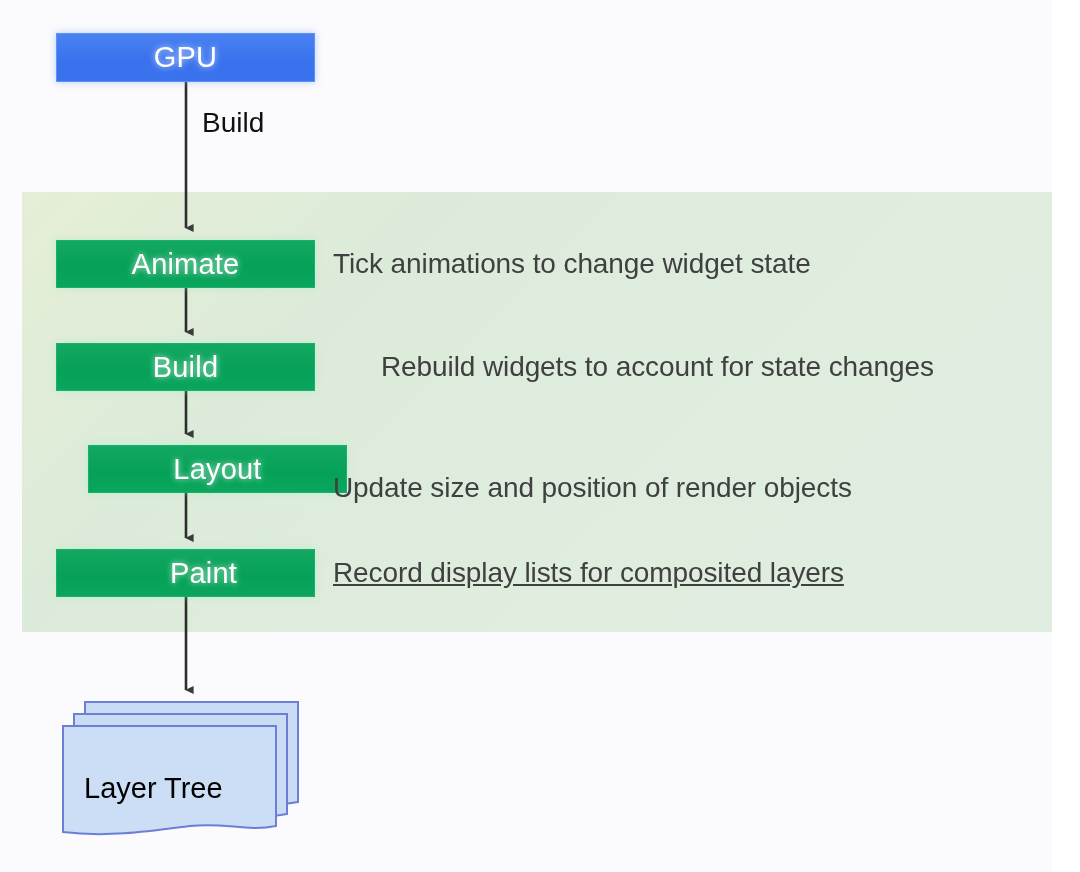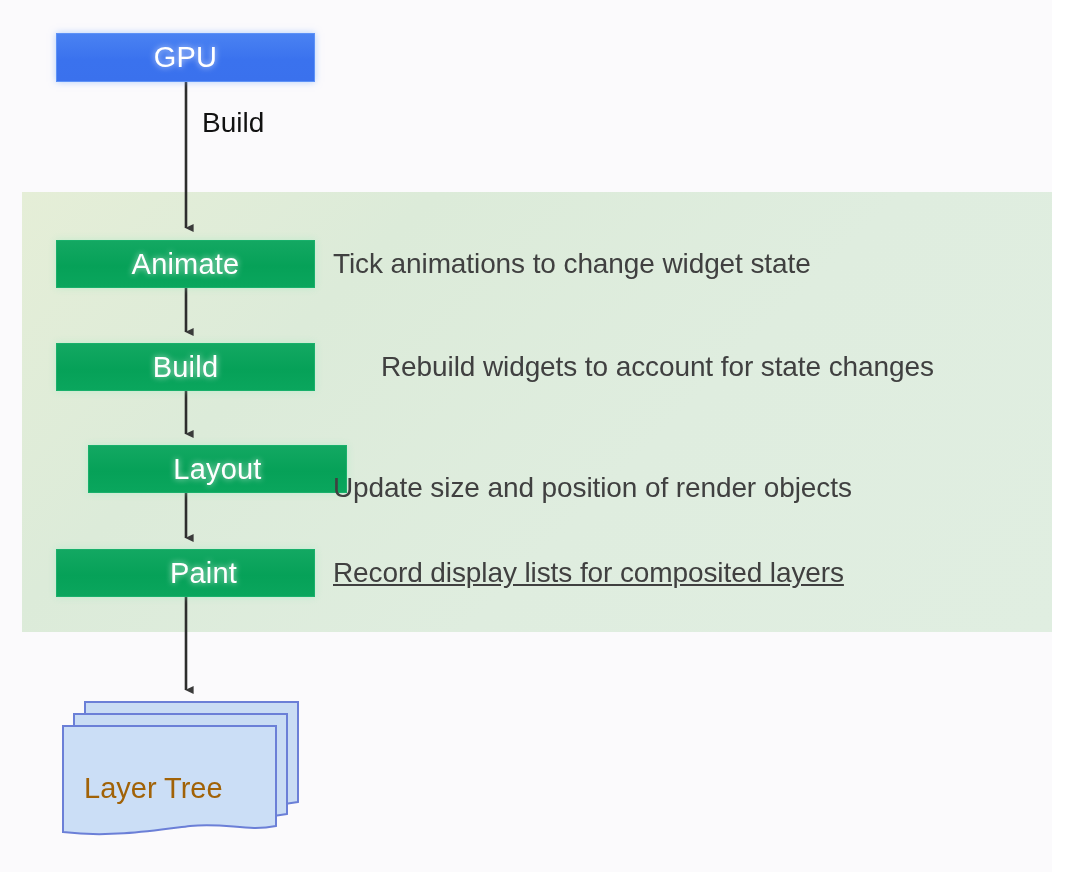--- a/index.html
+++ b/index.html
@@ -102,21 +102,21 @@
     top: 698px;
     width: 260px;
     height: 160px;
   }
   .layer-tree svg { display: block; }
   .layer-tree-label {
     position: absolute;
     left: 84px;
     top: 772px;
     font-size: 29px;
-    color: #a16207;
+    color: #000000;
     white-space: nowrap;
   }
 </style>
 </head>
 <body>
 
 <div id="canvas">
 
   <div class="pipeline-panel"></div>
 

